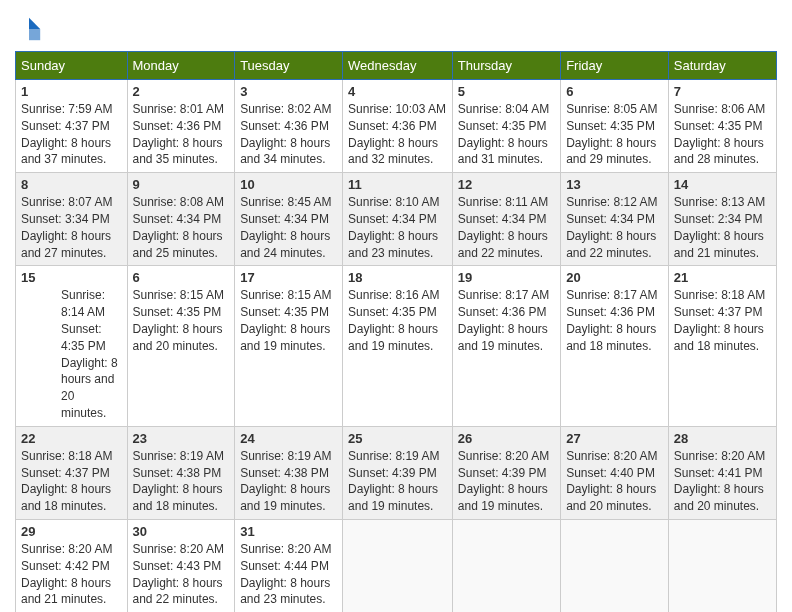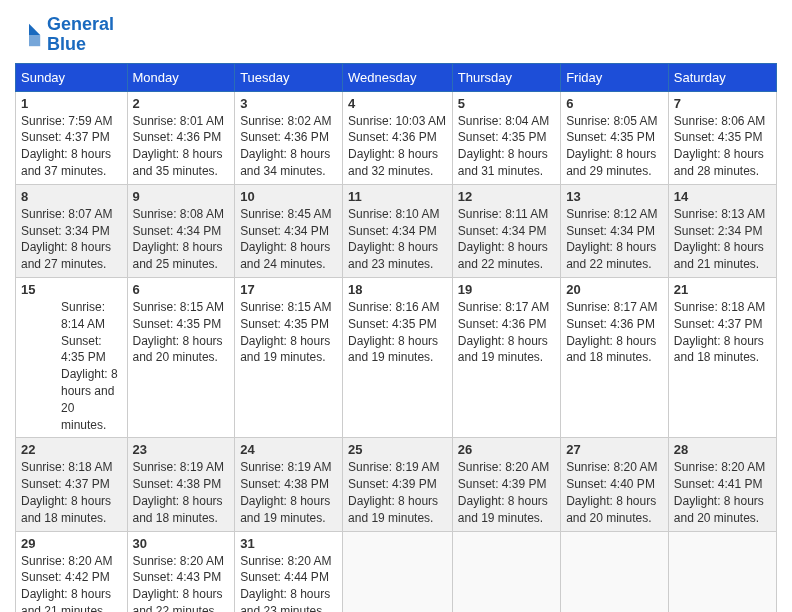--- a/index.html
+++ b/index.html
@@ -52,21 +52,21 @@
     .location {
       font-size: 14px;
       color: #555;
     }
     .calendar-table {
       width: 100%;
       border-collapse: collapse;
       font-size: 10.5px;
     }
     .calendar-table th {
-      background: #1d4ed8;
+      background: #4d7c0f;
       color: #fff;
       padding: 6px 5px;
       text-align: left;
       font-size: 13px;
       font-weight: normal;
       border: 1px solid #2a6db5;
     }
     .calendar-table td {
       border: 1px solid #ccc;
       vertical-align: top;
@@ -97,24 +97,20 @@
 </head>
 <body>
 
 <div class="page">
   <div class="header">
     <div class="logo">
       <svg class="logo-icon" viewBox="0 0 40 40">
         <polygon points="20,4 36,20 20,20" fill="#1a6abf"></polygon>
         <polygon points="20,20 36,20 36,36 20,36" fill="#1a6abf" opacity="0.6"></polygon>
       </svg>
-      <div class="logo-text">
-        <div><span>General</span></div>
-        <div style="color:#1a6abf;">Blue</div>
-      </div>
     </div>
     <div class="title-block">
       <div class="month-title"></div>
       <div class="location"></div>
     </div>
   </div>
 
   <table class="calendar-table">
     <thead>
       <tr id="dow-header">

